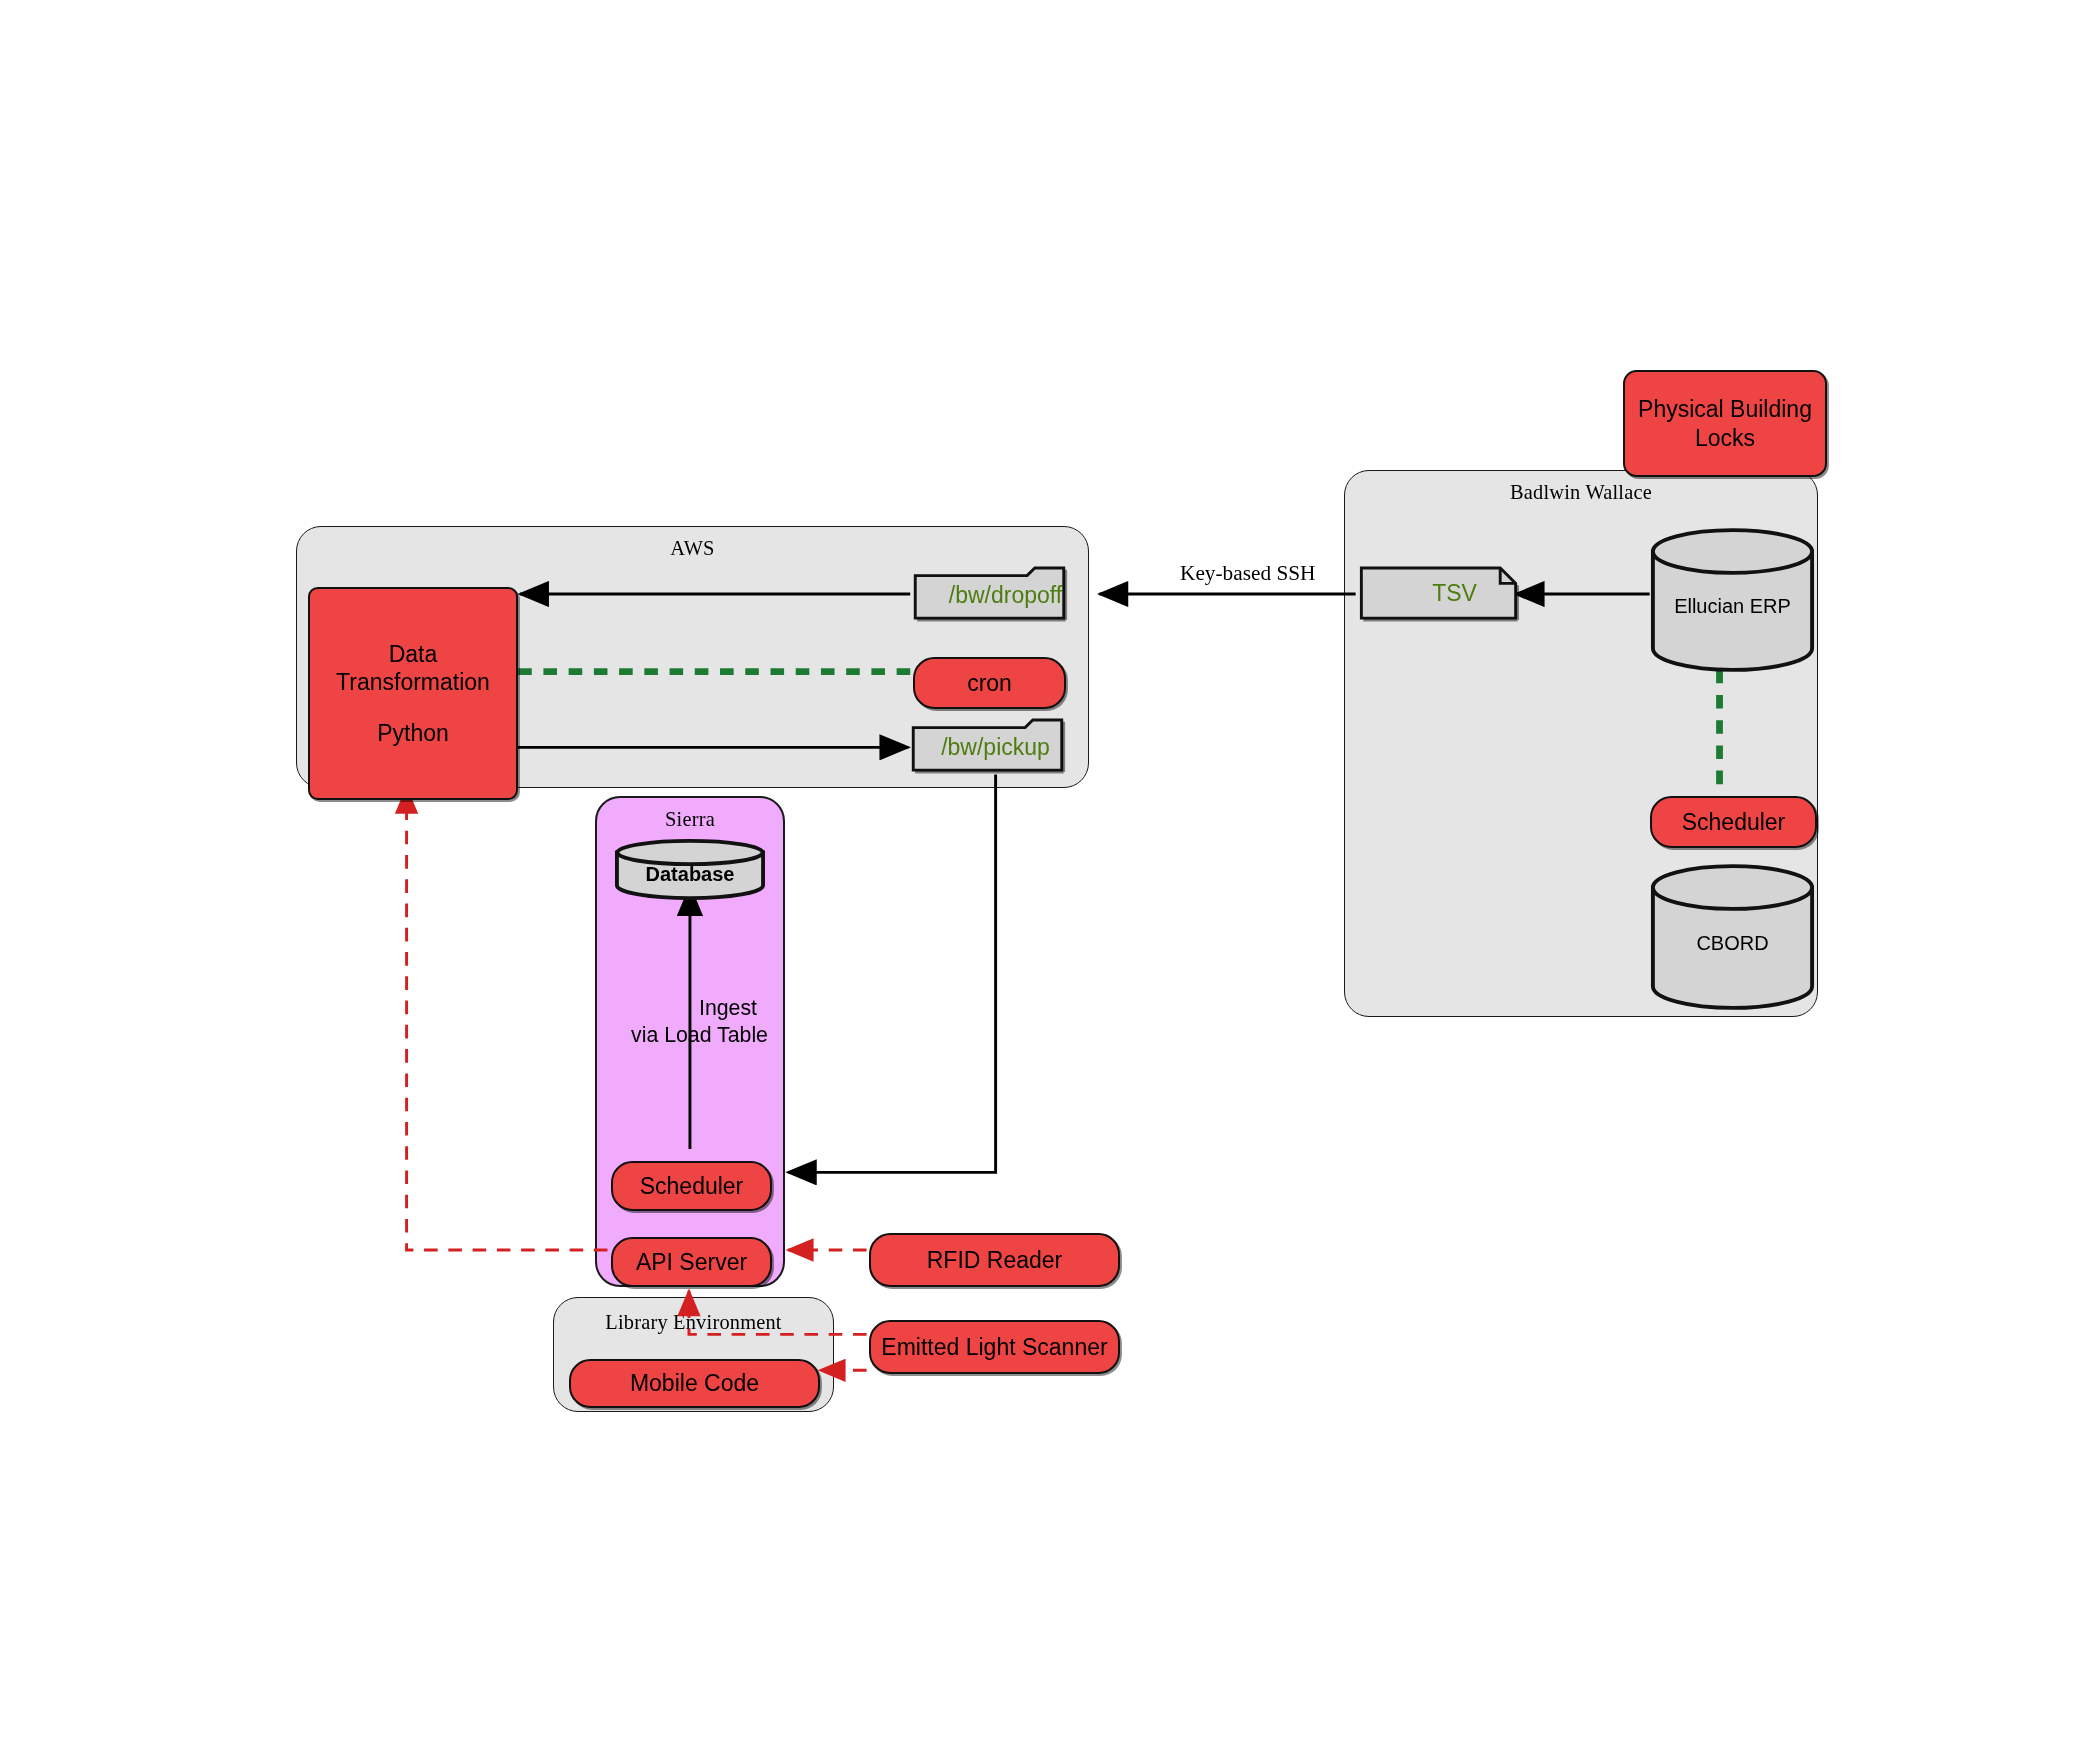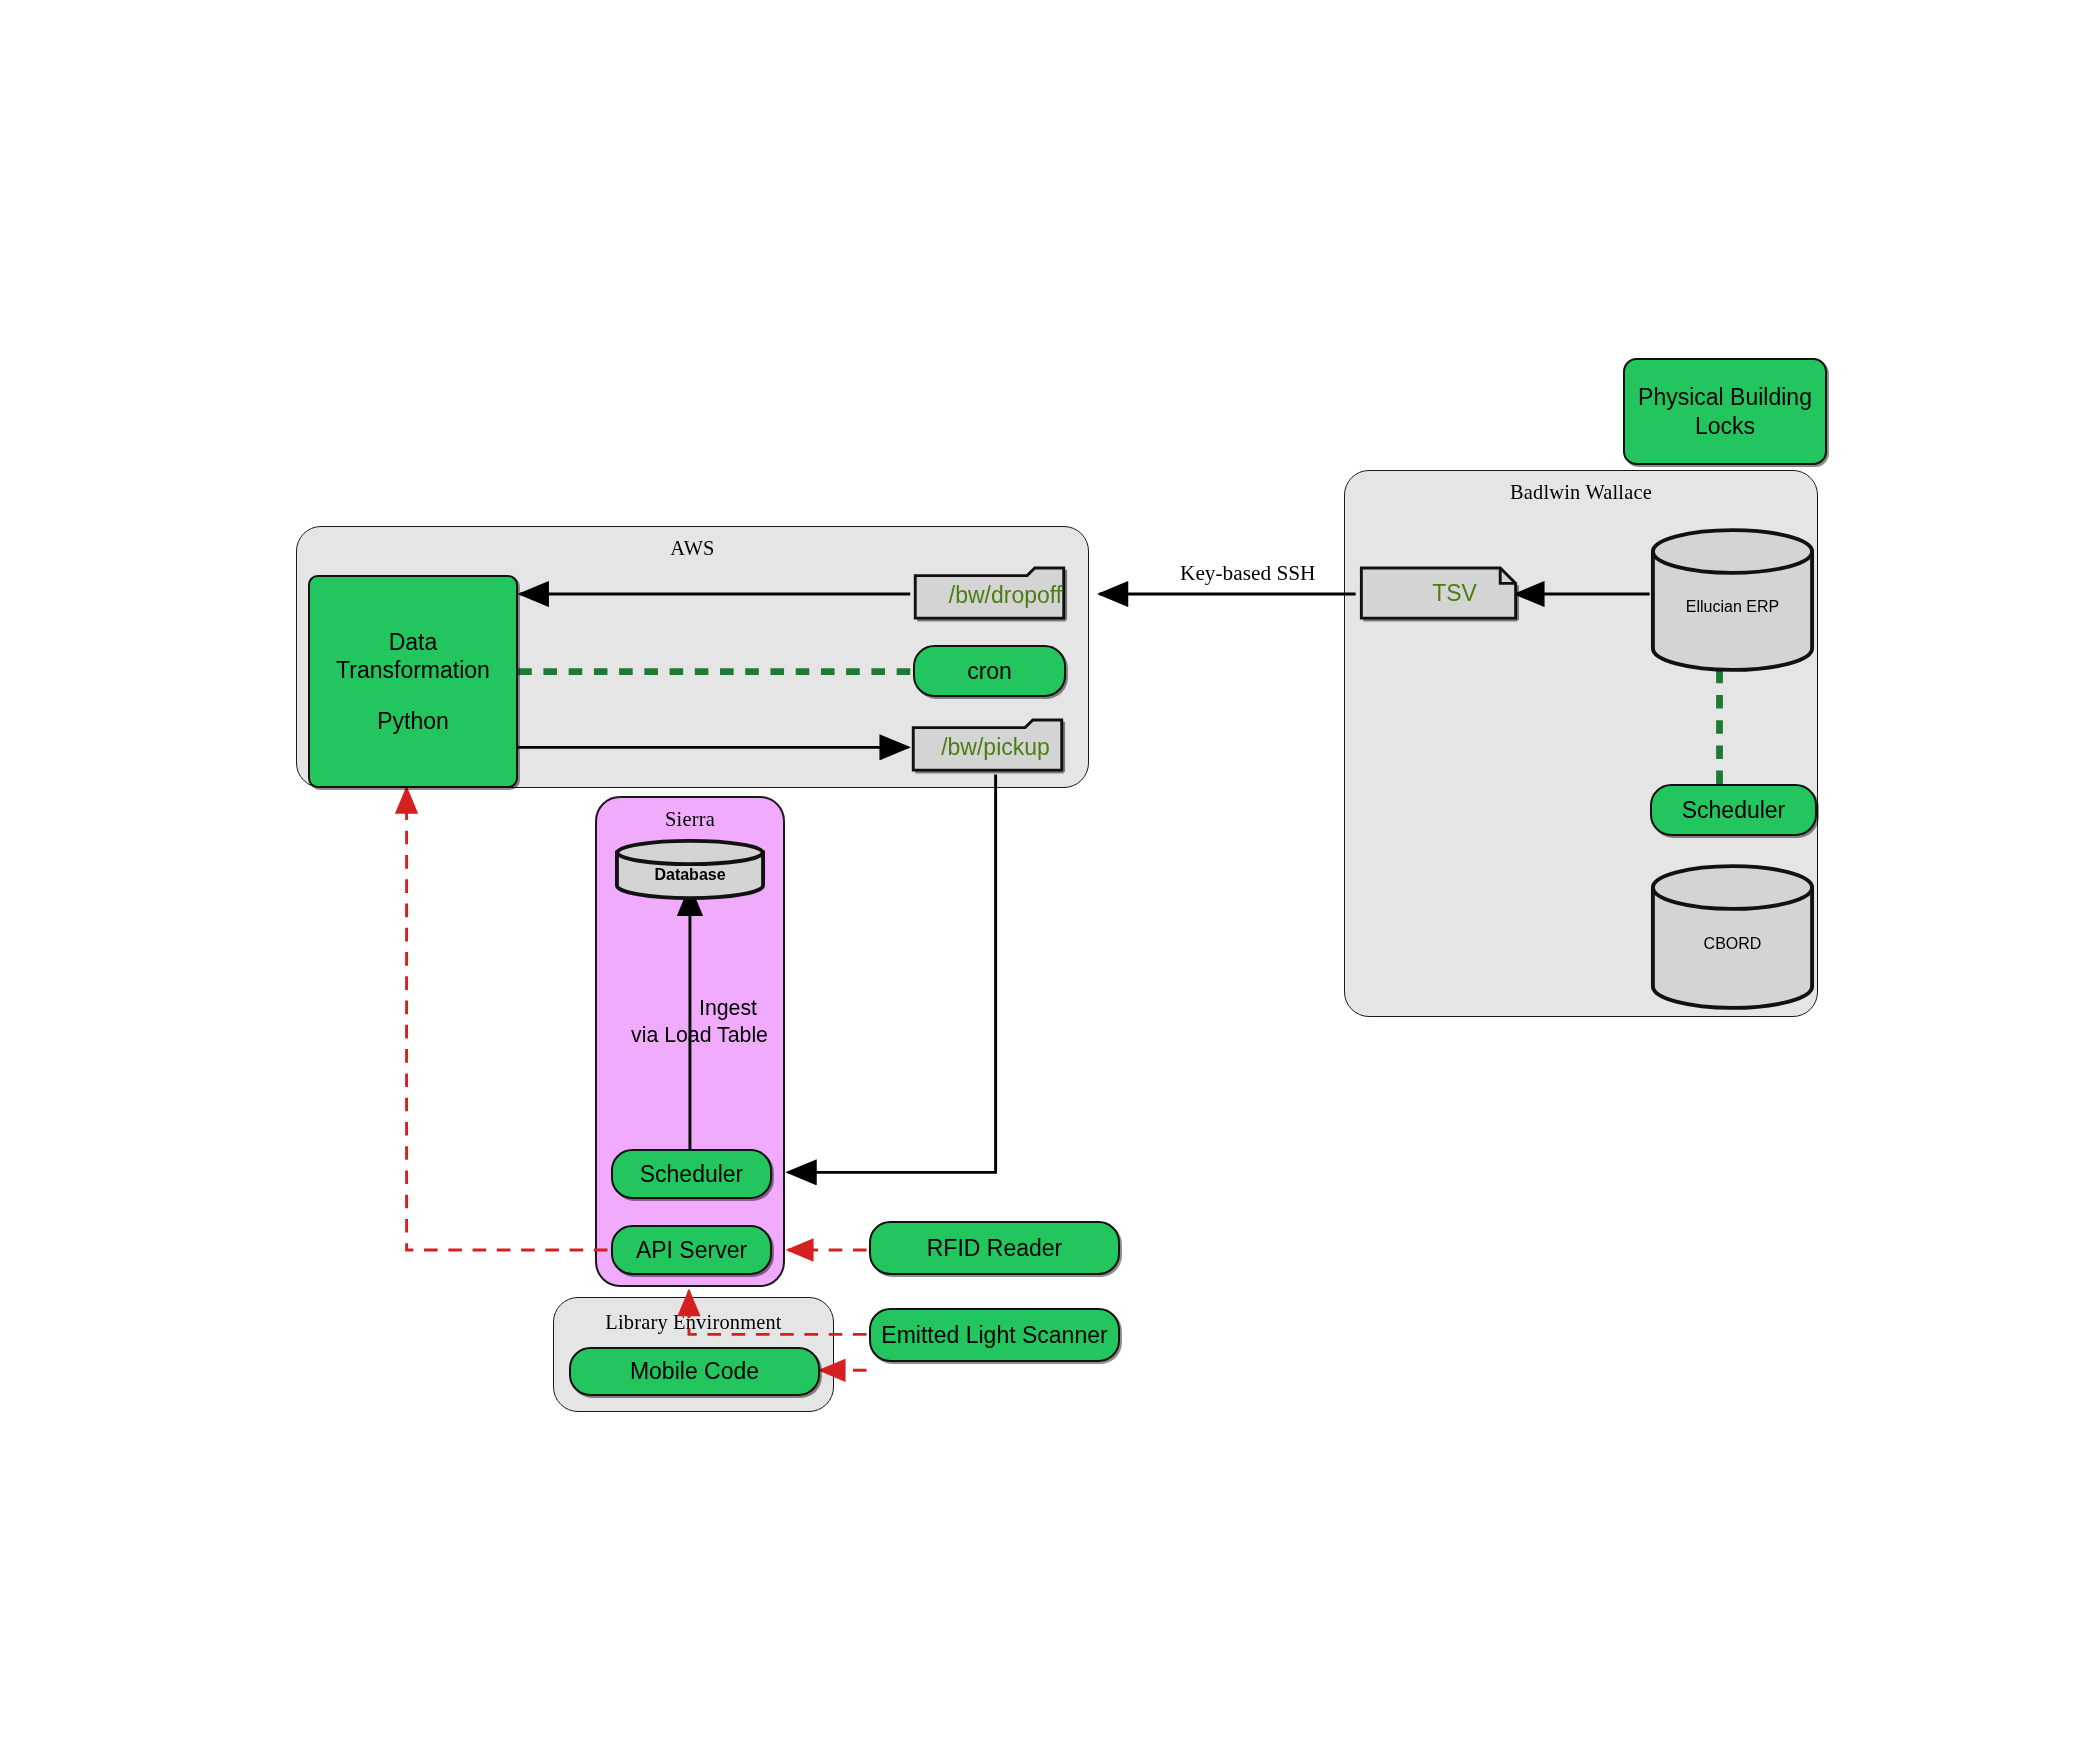--- a/index.html
+++ b/index.html
@@ -38,31 +38,32 @@
     text-align: center;
     font-family: "Liberation Serif", serif;
     font-size: 20.4px;
     color: #000;
     letter-spacing: 0.2px;
   }
   
   .node {
     position: absolute;
     box-sizing: border-box;
-    background: #22c55e;
+    background: #ef4444;
     border: 2.9px solid #111111;
     border-radius: 13.6px;
     display: flex;
     align-items: center;
     justify-content: center;
     text-align: center;
     font-size: 23px;
     line-height: 1.22;
     color: #000;
     box-shadow: 1.9px 1.9px 0 rgba(0,0,0,0.45);
+    margin-top: 12px;
   }
   .node.sq { border-radius: 9.7px; }
   .node.pill { border-radius: 21.3px; }
   
   .filebox {
     position: absolute;
     box-sizing: border-box;
   }
   .filebox .fb-label {
     position: absolute;
@@ -80,21 +81,21 @@
   .cyl {
     position: absolute;
     box-sizing: border-box;
   }
   .cyl .cyl-label {
     position: absolute;
     left: 0; right: 0; top: 0; bottom: 0;
     display: flex;
     align-items: center;
     justify-content: center;
-    font-size: 16px;
+    font-size: 20px;
     color: #000;
     z-index: 3;
     pointer-events: none;
   }
   .cyl svg { position: absolute; left: 0; top: 0; overflow: visible; }
   
   .edge-label {
     position: absolute;
     font-family: "Liberation Serif", serif;
     font-size: 21.3px;

